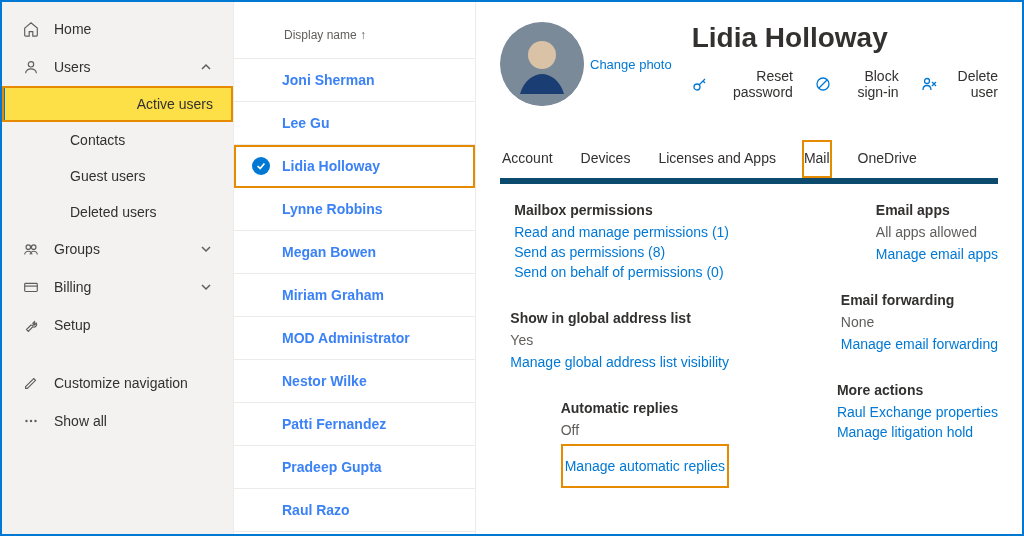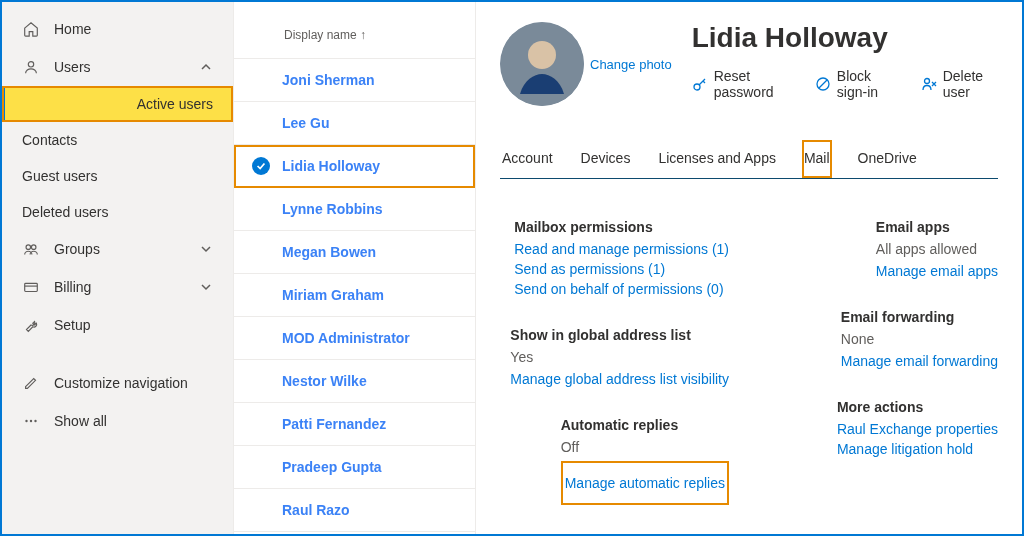--- a/index.html
+++ b/index.html
@@ -4,21 +4,21 @@
 <style>
 * { box-sizing: border-box; margin: 0; padding: 0; }
 body { font-family: "Segoe UI", Arial, sans-serif; font-size: 14px; color: #323130; background: #fff; width: 1024px; height: 536px; overflow: hidden; border: 2px solid #0078d4; }
 .app { display: flex; height: 100%; }
 
 
 .sidebar { width: 232px; background: #f3f2f1; padding: 8px 0; border-right: 1px solid #edebe9; }
 .nav-item { display: flex; align-items: center; padding: 10px 20px; cursor: pointer; color: #323130; gap: 14px; }
 .nav-icon { width: 18px; height: 18px; display: inline-flex; align-items: center; justify-content: center; color: #605e5c; }
 .nav-label { flex: 1; }
-.nav-sub { padding-left: 20px; }
+.nav-sub { padding-left: 68px; }
 .nav-sub.active { border-left: 3px solid #0078d4; padding-left: 41px; background: #fde047; justify-content: flex-end; }
 .nav-chevron { width: 14px; height: 14px; color: #605e5c; }
 .highlight-orange { outline: 2px solid #e68a00; outline-offset: -2px; }
 
 
 .userlist { width: 242px; border-right: 1px solid #edebe9; padding: 16px 0 0 0; }
 .col-header { padding: 10px 24px 16px 50px; font-size: 12px; color: #605e5c; border-bottom: 1px solid #edebe9; }
 .user-row { display: flex; align-items: center; padding: 12px 12px 12px 18px; border-bottom: 1px solid #edebe9; gap: 12px; cursor: pointer; }
 .user-row .check { width: 18px; height: 18px; border-radius: 50%; visibility: hidden; background: #0078d4; display: inline-flex; align-items: center; justify-content: center; }
 .user-row.selected .check { visibility: visible; }
@@ -26,25 +26,25 @@
 .user-name { font-weight: 700; color: #3b82f6; }
 
 
 .detail { flex: 1; padding: 20px 24px; overflow: auto; }
 .detail-header { display: flex; gap: 20px; margin-bottom: 34px; }
 .avatar-col { display: flex; flex-direction: row; align-items: center; gap: 6px; }
 .avatar { width: 84px; height: 84px; border-radius: 50%; background: linear-gradient(135deg,#b8c2cc,#7a8a99); display:flex; align-items:center; justify-content:center; overflow: hidden; }
 .change-photo { color: #0078d4; font-size: 13px; cursor: pointer; }
 .header-right { flex: 1; }
 .user-title { font-size: 28px; font-weight: 600; margin-bottom: 14px; }
-.actions { display: flex; gap: 22px; }
+.actions { display: flex; gap: 22px; text-align: right; }
 .action-link { display: flex; align-items: center; gap: 6px; cursor: pointer; color: #323130; }
 .action-link .aicon { width: 16px; height: 16px; color: #0078d4; }
 
-.tabs { display: flex; gap: 24px; border-bottom: 1px solid #0c4a6e; margin-bottom: 40px; }
+.tabs { display: flex; gap: 24px; border-bottom: 6px solid #0c4a6e; margin-bottom: 18px; }
 .tab { padding: 10px 2px; cursor: pointer; color: #323130; }
 .tab.active { border-bottom: 2px solid #0078d4; font-weight: 400; }
 
 .sections { display: flex; gap: 40px; }
 .sec-col { flex: 1; display: flex; flex-direction: column; gap: 26px; align-items: flex-end; }
 .section h4 { font-size: 14px; font-weight: 600; margin-bottom: 6px; }
 .section .val { color: #605e5c; margin-bottom: 6px; }
 .link { color: #0078d4; cursor: pointer; display: block; margin-bottom: 4px; }
 </style>
 </head>
@@ -238,21 +238,21 @@
       <div class="tab">Licenses and Apps</div>
       <div class="tab active highlight-orange">Mail</div>
       <div class="tab">OneDrive</div>
     </div>
 
     <div class="sections">
       <div class="sec-col">
         <div class="section">
           <h4>Mailbox permissions</h4>
           <span class="link">Read and manage permissions (1)</span>
-          <span class="link">Send as permissions (1)</span>
+          <span class="link">Send as permissions (8)</span>
           <span class="link">Send on behalf of permissions (0)</span>
         </div>
         <div class="section">
           <h4>Show in global address list</h4>
           <div class="val">Yes</div>
           <span class="link">Manage global address list visibility</span>
         </div>
         <div class="section">
           <h4>Automatic replies</h4>
           <div class="val">Off</div>

